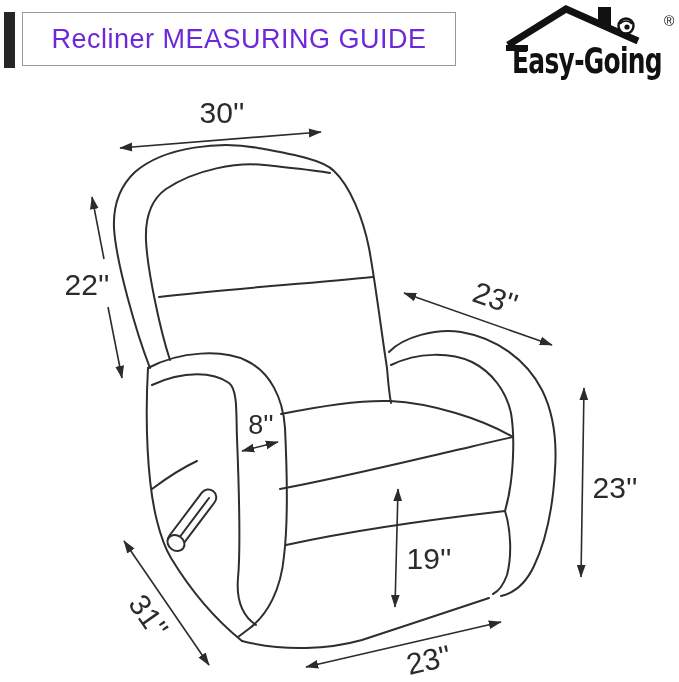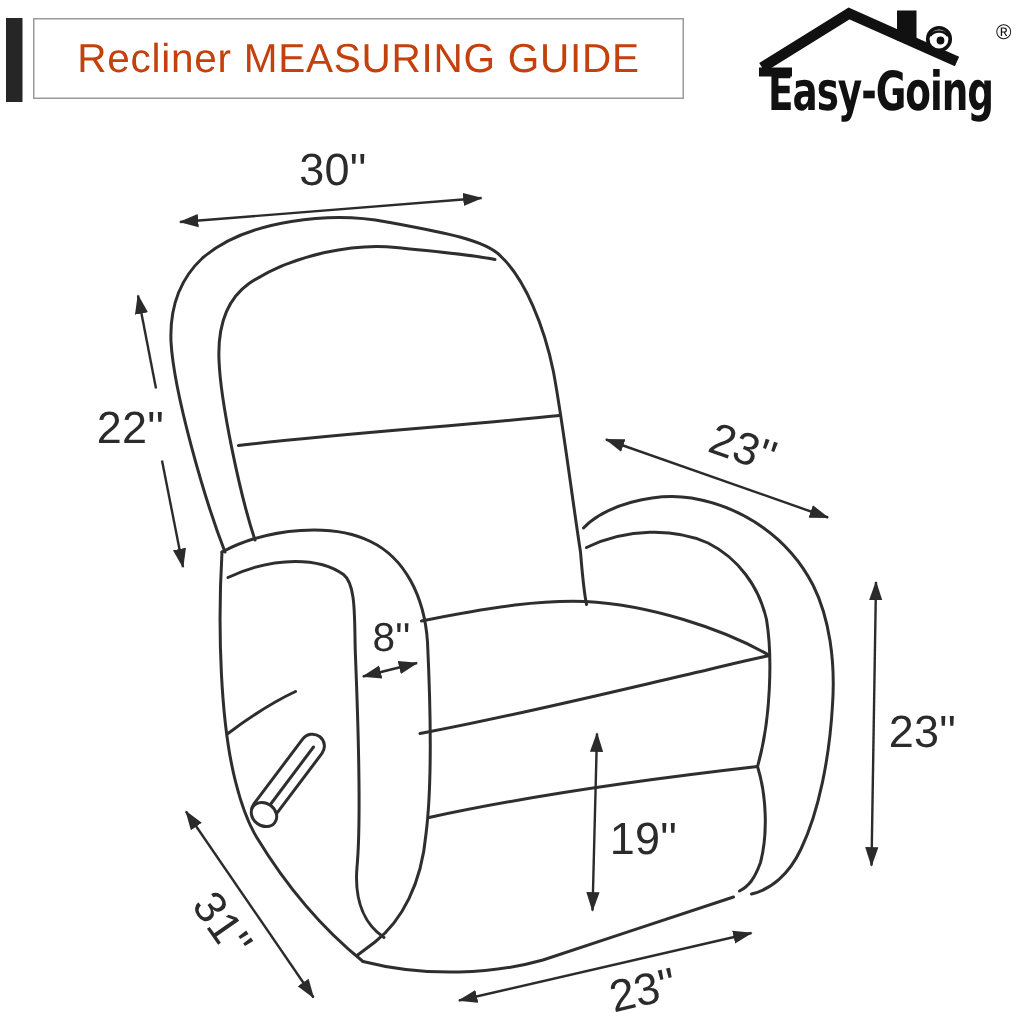--- a/index.html
+++ b/index.html
@@ -13,21 +13,21 @@
   .accent-bar{
     position:absolute;left:4px;top:12px;width:11px;height:56px;
     background:#262626;
   }
   .title-box{
     position:absolute;left:22px;top:12px;width:434px;height:54px;
     border:1px solid #9a9a9a;box-sizing:border-box;
     display:flex;align-items:center;justify-content:center;
   }
   .title-box span{
-    font-size:27px;color:#c2410c;letter-spacing:0.5px;white-space:nowrap;
+    font-size:27px;color:#6d28d9;letter-spacing:0.5px;white-space:nowrap;
   }
   .logo{position:absolute;left:498px;top:0;width:180px;height:84px;}
   svg text.dim{
     font-family:"Liberation Sans", sans-serif;
     fill:#2b2b2b;
   }
 </style>
 </head>
 <body>
 

